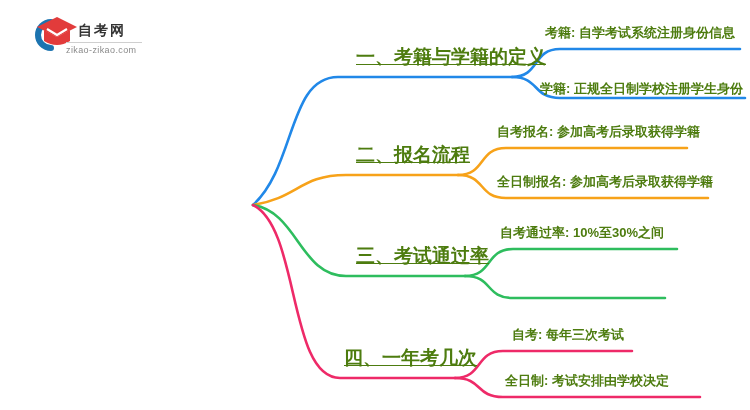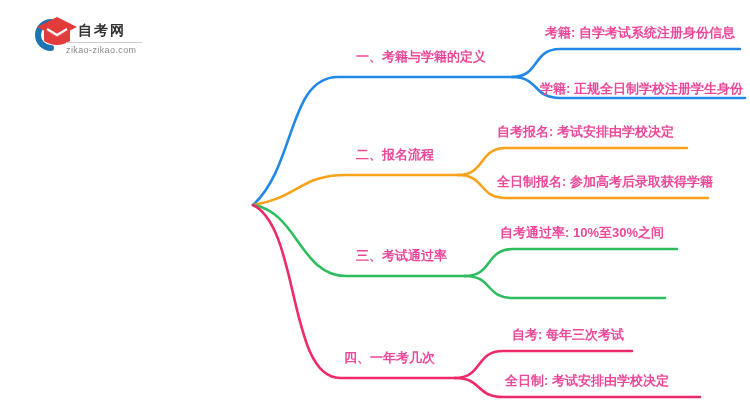--- a/index.html
+++ b/index.html
@@ -3,25 +3,25 @@
 <meta charset="utf-8">
 <style>
   html,body{margin:0;padding:0;background:#fff;}
   #stage{
     position:relative;width:750px;height:410px;background:#ffffff;overflow:hidden;
     font-family:"Liberation Sans","DejaVu Sans",sans-serif;
     padding-left:44px;
   }
   #wires{position:absolute;left:0;top:0;width:750px;height:410px;}
   .label{
-    position:absolute;white-space:nowrap;color:#ec4899;
+    position:absolute;white-space:nowrap;color:#4d7c0f;
     font-weight:700;font-size:13px;line-height:18px;letter-spacing:0;
   }
   .central{font-size:13px;font-weight:700;color:#111;}
-  .branch-label{font-size:13px;}
+  .branch-label{font-size:19px;text-decoration:underline;}
   .child-label{font-size:13px;}
   
   .logo{position:absolute;left:24px;top:8px;width:130px;height:50px;}
   .logo-icon{position:absolute;left:0;top:6px;}
   .logo-title{position:absolute;left:54px;top:14px;font-size:14px;font-weight:700;color:#333;letter-spacing:2px;}
   .logo-divider{position:absolute;left:42px;top:34px;width:76px;height:1px;background:#cfcfcf;}
   .logo-sub{position:absolute;left:42px;top:37px;font-size:9px;color:#8a8a8a;letter-spacing:.4px;}
 </style>
 </head>
 <body>
@@ -66,21 +66,21 @@
       <path d="M455,378 C483,378 475,397 503,397 L700,397" stroke="#EE2A68"></path>
     </g>
   </svg>
 
 
   <div class="label branch-label" style="left:356px;top:48px;">一、考籍与学籍的定义</div>
   <div class="label child-label" style="left:545px;top:24px;">考籍: 自学考试系统注册身份信息</div>
   <div class="label child-label" style="left:540px;top:73px;margin-top:7px;">学籍: 正规全日制学校注册学生身份</div>
 
   <div class="label branch-label" style="left:356px;top:146px;">二、报名流程</div>
-  <div class="label child-label" style="left:497px;top:123px;">自考报名: 考试安排由学校决定</div>
+  <div class="label child-label" style="left:497px;top:123px;">自考报名: 参加高考后录取获得学籍</div>
   <div class="label branch-label" style="left:356px;top:247px;">三、考试通过率</div>
 
   <div class="label child-label" style="left:497px;top:173px;">全日制报名: 参加高考后录取获得学籍</div>
   <div class="label child-label" style="left:500px;top:224px;">自考通过率: 10%至30%之间</div>
 
   <div class="label branch-label" style="left:344px;top:349px;">四、一年考几次</div>
   <div class="label child-label" style="left:512px;top:326px;">自考: 每年三次考试</div>
   <div class="label child-label" style="left:505px;top:372px;">全日制: 考试安排由学校决定</div>
 
 </div>

